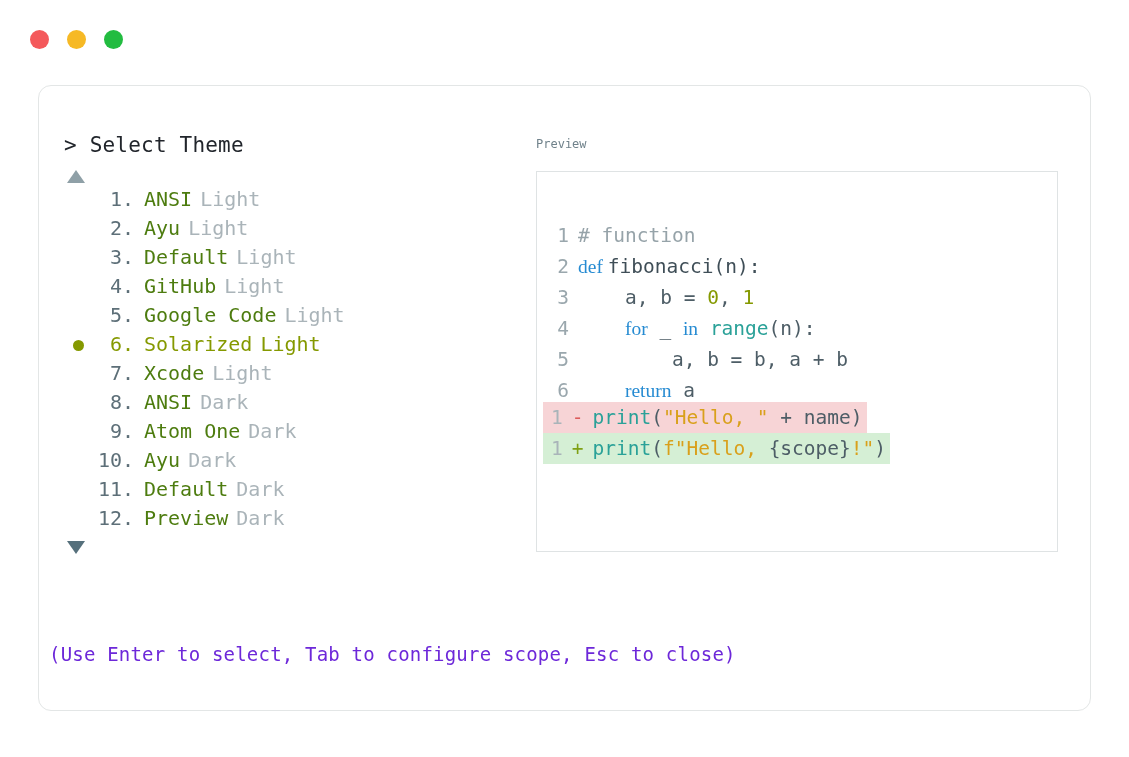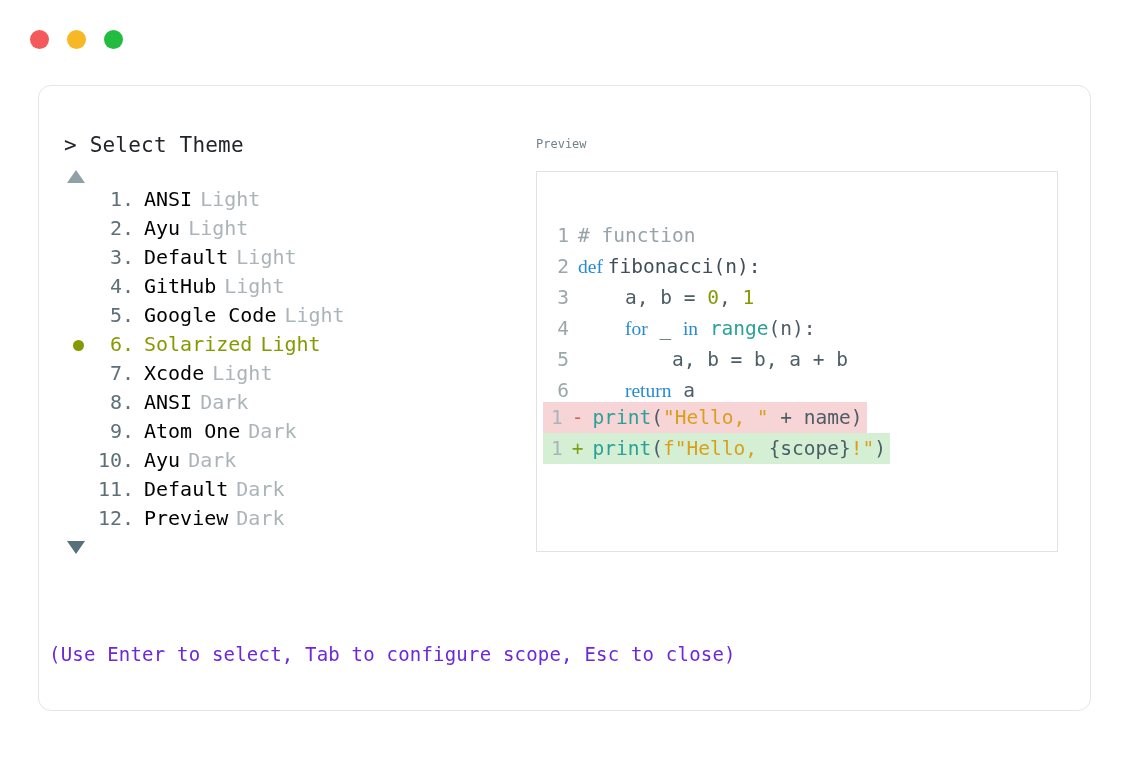--- a/index.html
+++ b/index.html
@@ -111,21 +111,21 @@
     vertical-align: middle;
     margin-bottom: 2px;
   }
   .idx {
     width: 42px;
     flex: 0 0 42px;
     text-align: right;
     color: #5d6f78;
   }
   .theme-name {
-    color: #000000;
+    color: #4d7c0f;
     margin-left: 10px;
   }
   .theme-variant {
     color: #aab4b9;
     margin-left: 8px;
   }
   .theme-item.selected .idx,
   .theme-item.selected .idx-dot,
   .theme-item.selected .theme-name,
   .theme-item.selected .theme-variant {

